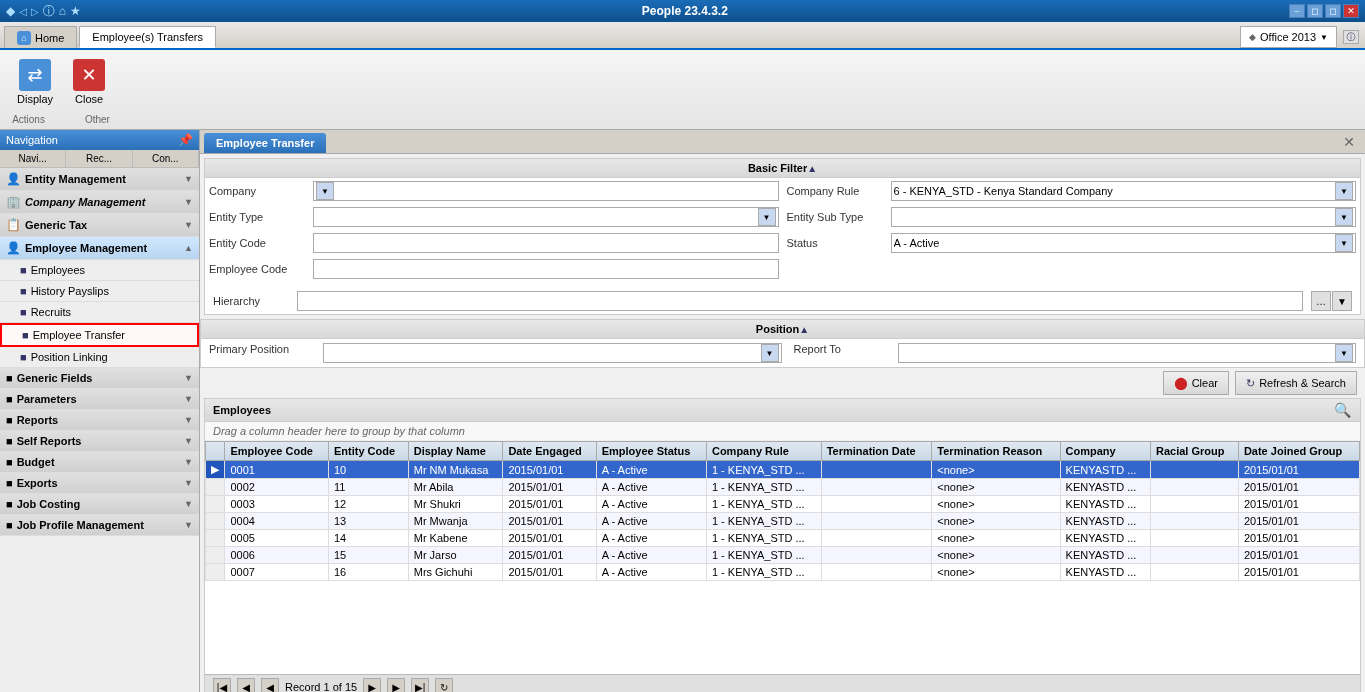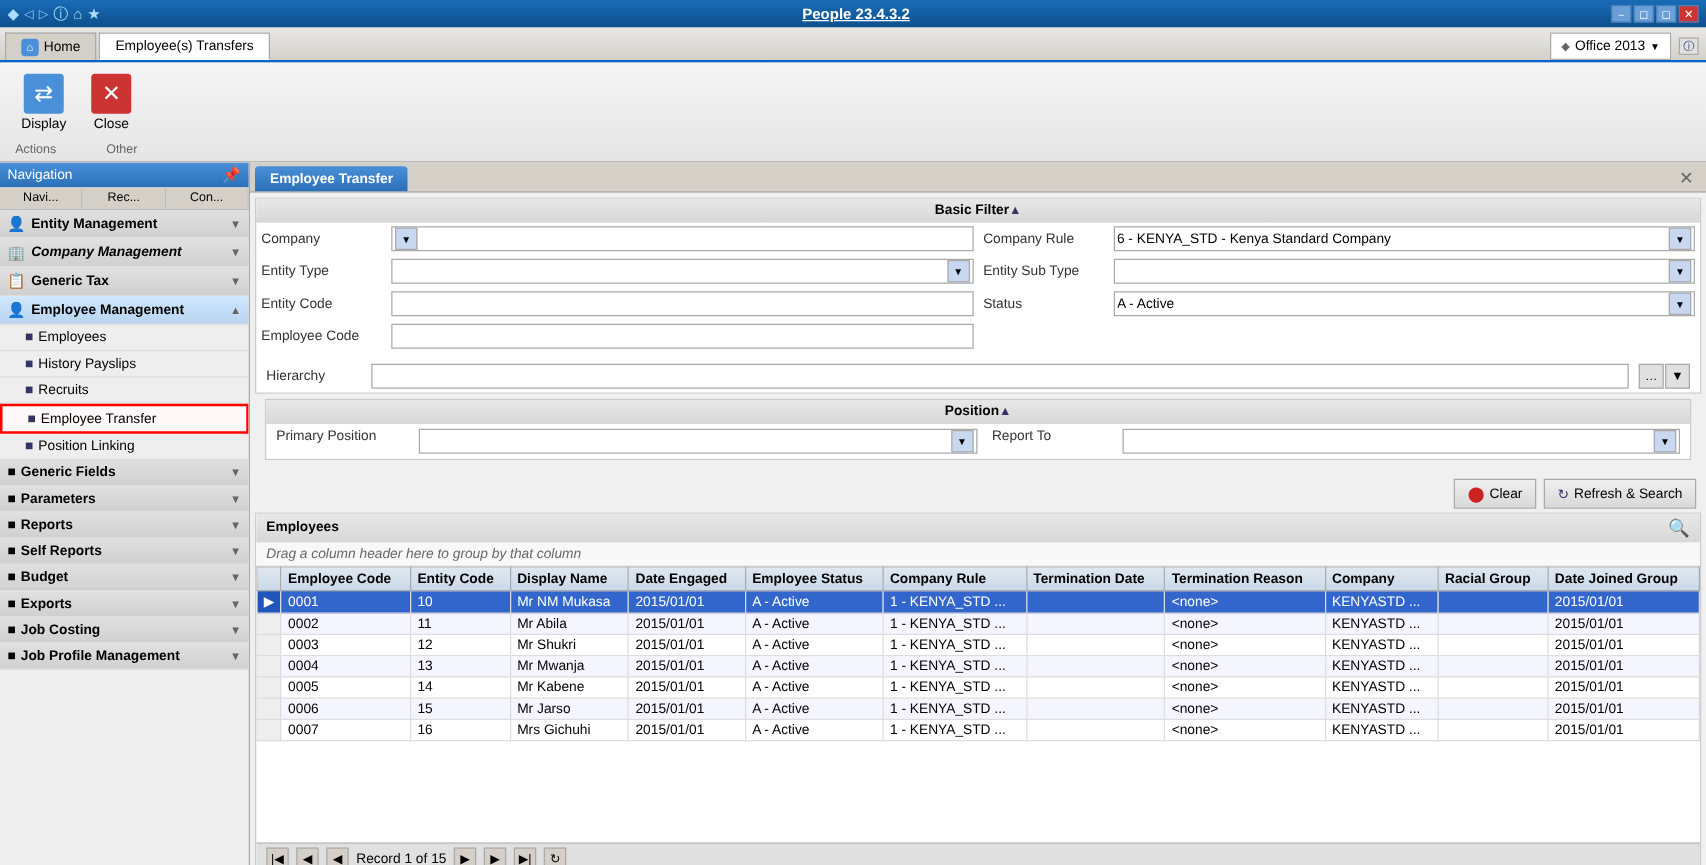--- a/index.html
+++ b/index.html
@@ -9,21 +9,21 @@
     .title-bar {
       background: linear-gradient(to bottom, #1a6cb8, #0d4f8c);
       height: 22px;
       display: flex;
       align-items: center;
       justify-content: space-between;
       padding: 0 6px;
       color: white;
     }
     .title-bar-left { display: flex; align-items: center; gap: 4px; }
-    .title-bar-center { font-size: 12px; font-weight: bold; color: white; text-decoration: underline; }
+    .title-bar-center { font-size: 12px; font-weight: bold; color: white; }
     .title-bar-right { display: flex; gap: 2px; }
     .title-btn { width: 16px; height: 14px; background: #6a9fd8; border: 1px solid #4a7fbc; display: flex; align-items: center; justify-content: center; color: white; font-size: 9px; cursor: pointer; }
 
     
     .tab-bar {
       background: linear-gradient(to bottom, #e8e8e8, #d4d0c8);
       height: 28px;
       display: flex;
       align-items: flex-end;
       padding-left: 4px;
@@ -225,21 +225,21 @@
       gap: 4px;
     }
     .hierarchy-label { width: 80px; }
     .hierarchy-input { flex: 1; height: 20px; border: 1px solid #aaa; background: white; }
     .hierarchy-btns { display: flex; gap: 1px; }
     .hier-btn { width: 20px; height: 20px; border: 1px solid #aaa; background: #e0e0e0; display: flex; align-items: center; justify-content: center; cursor: pointer; font-size: 10px; }
 
     
     .position-section {
       background: white;
-      margin: 12px;
+      margin: 0;
       margin-top: 0;
       border: 1px solid #ccc;
     }
     .position-row {
       display: flex;
       padding: 4px 8px;
       gap: 4px;
     }
     .pos-label { width: 110px; }
     .pos-select { flex: 1; max-width: 460px; height: 20px; border: 1px solid #aaa; display: flex; align-items: center; justify-content: space-between; cursor: pointer; background: white; }

